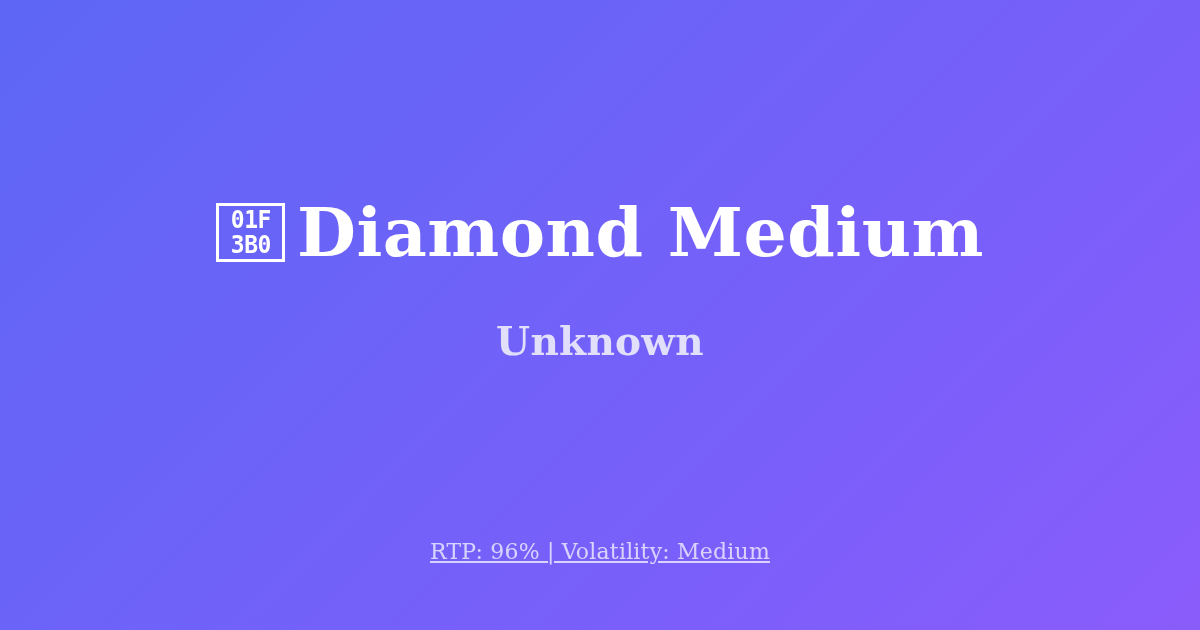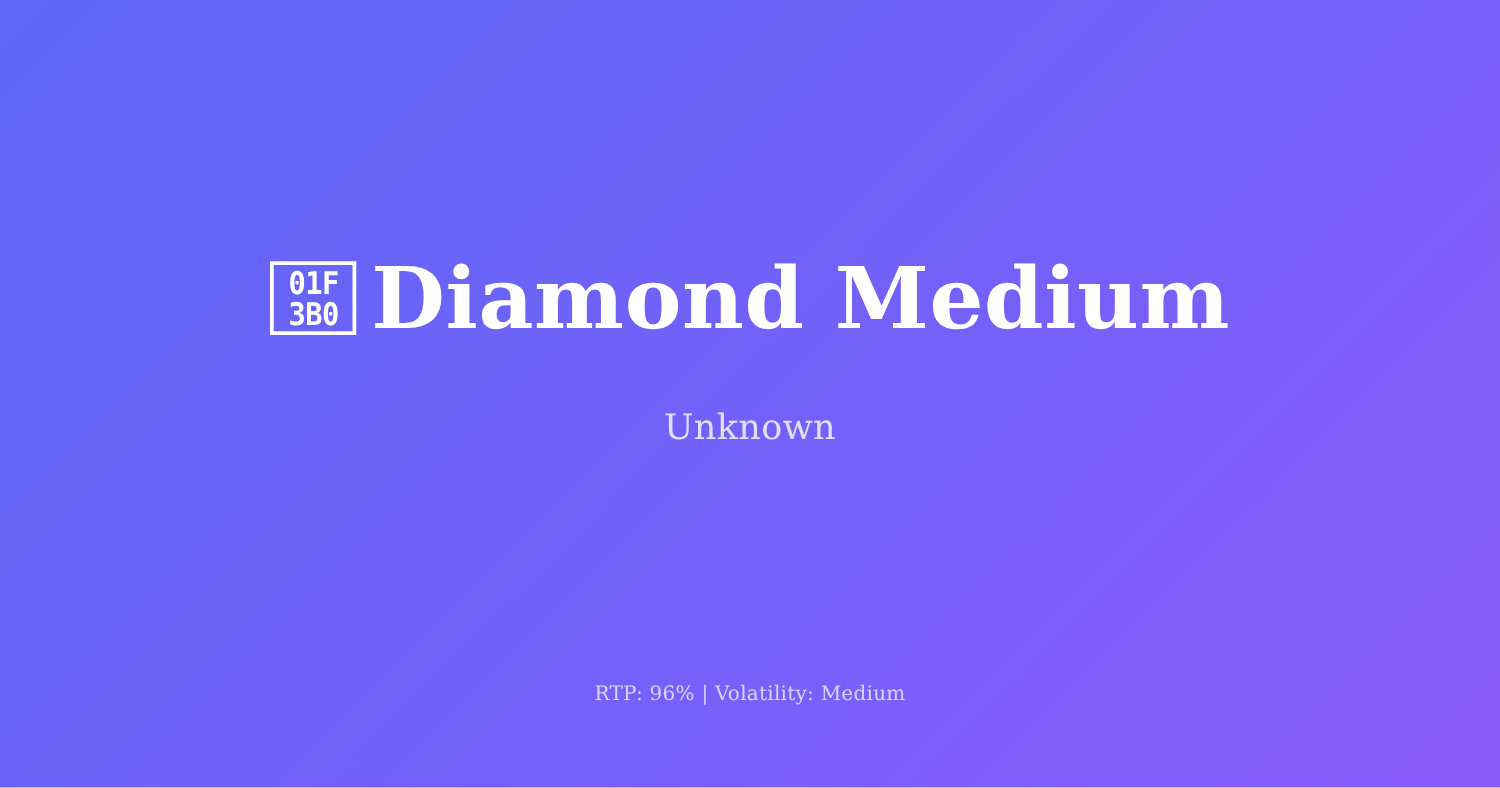--- a/index.html
+++ b/index.html
@@ -73,41 +73,42 @@
     font-weight: 700;
     font-size: 68px;
     letter-spacing: 0.5px;
     white-space: nowrap;
   }
 
   .subtitle {
     margin-top: 52px;
     color: #e2dffb;
     font-family: "DejaVu Serif", "Liberation Serif", serif;
-    font-weight: 400;
-    font-size: 28px;
+    font-weight: 700;
+    font-size: 39px;
     letter-spacing: 0.3px;
     white-space: nowrap;
   }
 
   .footer {
     position: absolute;
     left: 0;
     right: 0;
     bottom: 66px;
     text-align: center;
   }
   .footer-text {
     display: inline-block;
     color: rgba(255, 255, 255, 0.72);
     font-family: "DejaVu Serif", "Liberation Serif", serif;
     font-weight: 400;
-    font-size: 16px;
+    font-size: 22px;
     letter-spacing: 0.2px;
     white-space: nowrap;
+    text-decoration: underline;
   }
 </style>
 </head>
 <body>
 
 <div class="og-card">
 
   <div class="hero">
 
     <div class="title-row">

